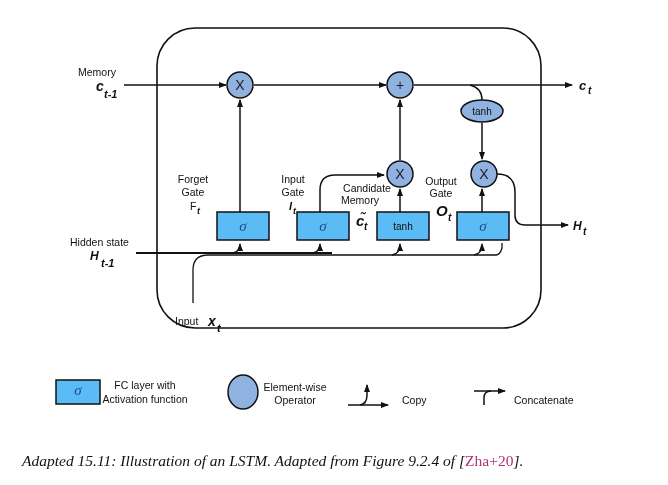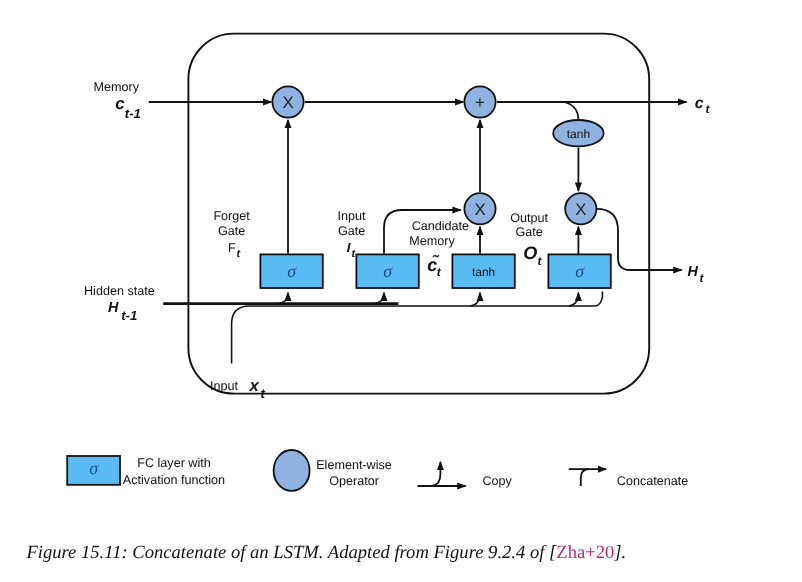--- a/index.html
+++ b/index.html
@@ -152,13 +152,13 @@
       <text x="402" y="404" class="lbl">Copy</text>
     </g>
     <g>
       <line x1="474" y1="391" x2="505" y2="391" stroke="#111" stroke-width="1.5" marker-end="url(#arr)"></line>
       <path d="M484,405 L484,398 Q484,391 491,391" fill="none" stroke="#111" stroke-width="1.5"></path>
       <text x="514" y="404" class="lbl">Concatenate</text>
     </g>
   </g>
 </svg>
 
-<div class="caption"><span>Figure 15.11: Concatenate of an LSTM. Adapted from Figure 9.2.4 of [</span><span class="ref">Zha+20</span><span>].</span></div>
+<div class="caption"><span>Adapted 15.11: Illustration of an LSTM. Adapted from Figure 9.2.4 of [</span><span class="ref">Zha+20</span><span>].</span></div>
 
 </body></html>

